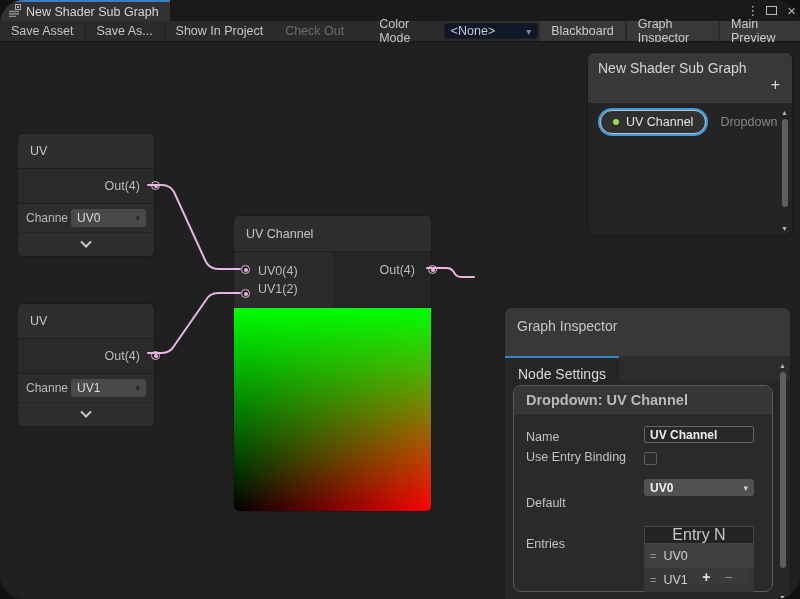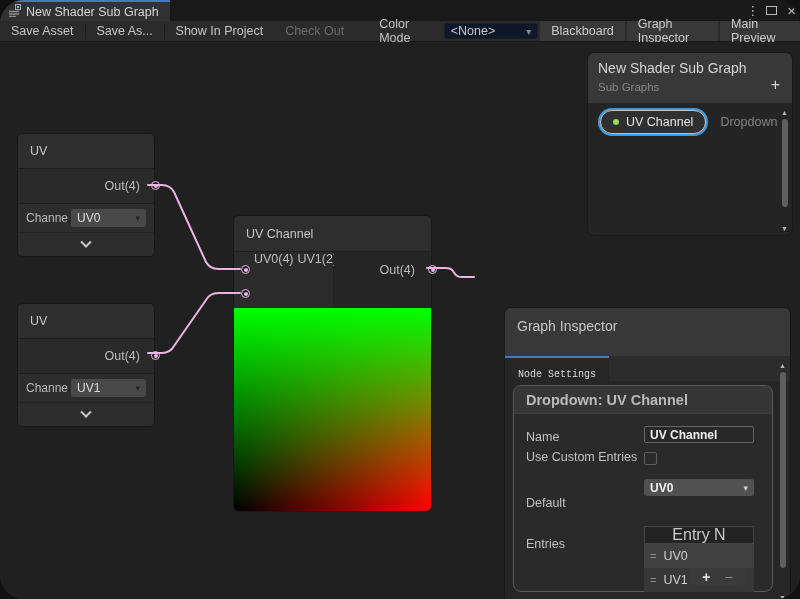--- a/index.html
+++ b/index.html
@@ -48,21 +48,21 @@
           transform:rotate(45deg) translate(-2px,-2px); }
   .port { position:absolute; width:9px; height:9px; border:1.5px solid #ecb4e4; border-radius:50%; background:#202020; z-index:6; }
   .port::after { content:''; position:absolute; left:2px; top:2px; width:4px; height:4px; background:#ecb4e4; border-radius:50%; }
   .node-dd { display:flex; align-items:center; justify-content:space-between; flex:1; margin-left:3px;
              height:18px; background:#494949; border-radius:3px; padding:0 6px; color:#dcdcdc; font-size:12px; }
   .node-dd .arr { color:#252525; font-size:9px; }
 
   
   .ports2 { display:flex; height:56px; }
   .in-col { width:100px; background:#2b2b2b; border-right:1px solid #242424; position:relative;
-            display:flex; justify-content:center; gap:4px; padding-left:24px; color:#bdbdbd; }
+            display:flex; flex-direction:column; justify-content:center; gap:4px; padding-left:24px; color:#bdbdbd; }
   .out-col { flex:1; background:#252525; position:relative; display:flex; align-items:flex-start; justify-content:flex-end;
              padding:11px 16px 0 0; color:#bdbdbd; }
   .preview { height:203px; border-radius:0 0 5px 5px;
              background-image:linear-gradient(to top, rgba(0,255,0,0), rgba(0,255,0,1)),
                               linear-gradient(to right, #000000, #ff0000); }
 
   
   .panel { position:absolute; border-radius:6px; z-index:10; box-shadow:0 0 0 1px #1a1a1a; }
   .bb { left:588px; top:11px; width:204px; height:182px; background:#242424; }
   .bb-head { height:50px; background:#383838; border-radius:6px 6px 0 0; padding:7px 10px 0 10px; position:relative; }
@@ -76,21 +76,21 @@
   .dot { width:6px; height:6px; border-radius:50%; background:#97dd55; }
   .pill-type { color:#848484; font-size:12.5px; }
   .vscroll { position:absolute; right:3px; width:9px; display:flex; flex-direction:column; align-items:center; }
   .vscroll .sarr { font-size:7px; color:#b5b5b5; line-height:8px; }
   .vscroll .thumb { width:6px; background:#5f5f5f; border-radius:3px; margin:2px 0; }
 
   
   .gi { left:505px; top:266px; width:285px; height:300px; background:#262626; }
   .gi-head { height:48px; background:#383838; border-radius:6px 6px 0 0; display:flex; align-items:flex-start; padding:10px 12px; color:#c6c6c6; font-size:14px; }
   .gi-tabs { height:25px; background:#2c2c2c; display:flex; position:relative; }
-  .gi-tab { display:flex; align-items:center; padding:16px 13px; color:#b9b9b9; font-size:10px;font-family:Liberation Mono, monospace; }
+  .gi-tab { display:flex; align-items:center; padding:16px 13px; color:#b9b9b9; font-size:14px; }
   .gi-tab.active { background:#262626; border-top:2px solid #3e7dc6; color:#d9d9d9; }
   .sect { position:absolute; left:8px; top:77px; width:260px; height:207px; border:1px solid #5a5a5a; border-radius:8px; background:#2a2a2a; }
   .sect-head { height:28px; background:#363636; border-radius:8px 8px 0 0; display:flex; align-items:center; padding:0 12px;
                color:#b9b9b9; font-size:14.5px; font-weight:bold; border-bottom:1px solid #3e3e3e; }
   .flabel { position:absolute; left:12px; color:#c2c2c2; font-size:12.5px; }
   .txtfield { position:absolute; left:130px; width:110px; height:17px; background:#282828; border:1px solid #656565; border-radius:2px;
               color:#ededed; font-size:12px; font-weight:bold; padding:0 5px; display:flex; align-items:center; }
   .chk { position:absolute; left:130px; width:13px; height:13px; background:#2b2b2b; border:1px solid #5f5f5f; border-radius:2px; }
   .selfield { position:absolute; left:130px; width:110px; height:17px; background:#515151; border-radius:3px;
               color:#f0f0f0; font-size:12px; font-weight:bold; padding:0 6px; display:flex; align-items:center; justify-content:space-between; }
@@ -207,21 +207,20 @@
           <span class="port" style="right:-6px; top:13px;"></span>
         </div>
       </div>
       <div class="preview"></div>
     </div>
 
 
     <div class="panel bb">
       <div class="bb-head">
         <div class="bb-title">New Shader Sub Graph</div>
-        <div class="bb-sub">Sub Graphs</div>
         <div class="bb-plus">+</div>
       </div>
       <div class="bb-body">
         <div class="pill-row">
           <span class="pill">
             <span class="dot"></span>
             <span>UV Channel</span>
           </span>
           <span class="pill-type">Dropdown</span>
         </div>
@@ -238,21 +237,21 @@
       <div class="gi-tabs">
         <div class="gi-tab active">Node Settings</div>
       </div>
 
       <div class="sect">
         <div class="sect-head">Dropdown: UV Channel</div>
 
         <div class="flabel" style="top:44px;">Name</div>
         <div class="txtfield" style="top:40px;">UV Channel</div>
 
-        <div class="flabel" style="top:62px; width:112px; line-height:1.5;">Use Custom Entries</div>
+        <div class="flabel" style="top:62px; width:112px; line-height:1.5;">Use Entry Binding</div>
         <div class="chk" style="top:66px;"></div>
 
         <div class="flabel" style="top:97px;margin-top:13px;">Default</div>
         <div class="selfield" style="top:93px;">
           <span>UV0</span>
           <span class="arr">▾</span>
         </div>
 
         <div class="flabel" style="top:151px;">Entries</div>
         <div class="elist">

